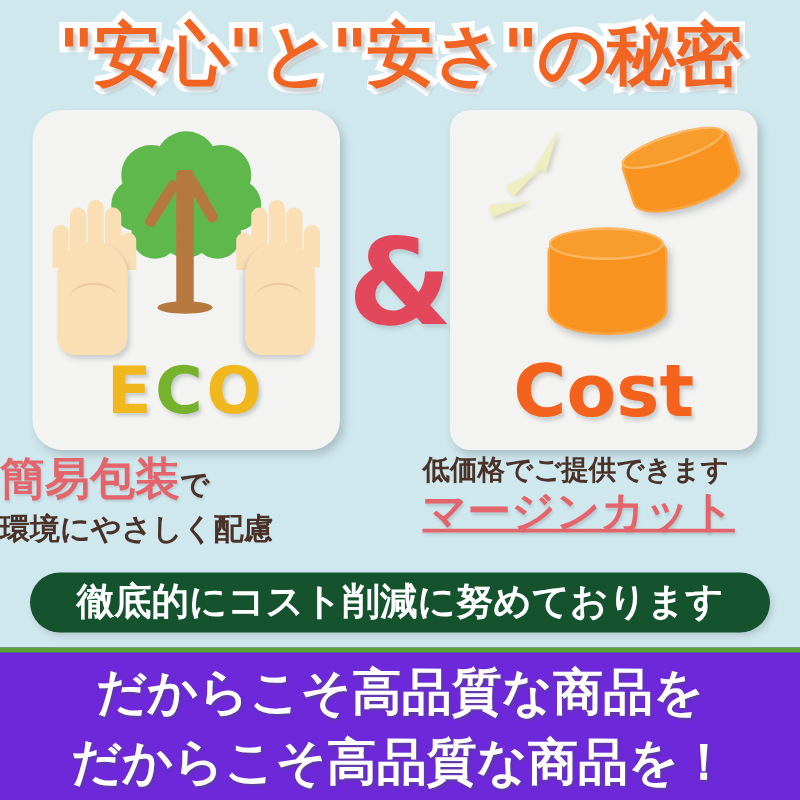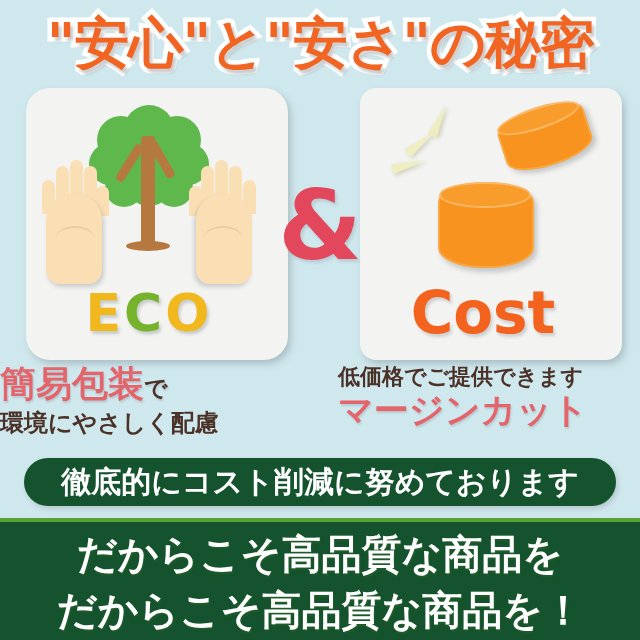--- a/index.html
+++ b/index.html
@@ -46,21 +46,20 @@
 
   
   .card {
     position: absolute;
     top: 88px;
     width: 246px;
     height: 272px;
     background: #f3f3f1;
     border-radius: 24px;
     box-shadow: 3px 4px 7px rgba(120,135,140,0.42);
-    padding-left: 16px;
   }
   #card-eco  { left: 26px; }
   #card-cost { left: 360px; border-radius: 16px; }
 
   
   #eco-art {
     position: absolute;
     left: 0;
     top: 8px;
     width: 246px;
@@ -285,21 +284,21 @@
     color: #4b3228;
   }
   .cap-small {
     font-size: 24px;
     line-height: 30px;
     font-weight: bold;
     color: #4b3228;
     white-space: nowrap;
   }
   #caption-right .cap-small { font-size: 22px; line-height: 26px; }
-  #caption-right .cap-big   { font-size: 35px; line-height: 40px; }
+  #caption-right .cap-big   { font-size: 35px; line-height: 40px; text-decoration: underline; }
 
   
   #orange-bar {
     position: absolute;
     left: 24px;
     top: 458px;
     width: 592px;
     height: 48px;
     background: #14532d;
     border-radius: 24px;
@@ -316,21 +315,21 @@
     white-space: nowrap;
   }
 
   
   #green-footer {
     position: absolute;
     left: 0;
     top: 518px;
     width: 640px;
     height: 122px;
-    background: #14532d;
+    background: #6d28d9;
     border-top: 4px solid #56a235;
     box-sizing: border-box;
   }
   .footer-line {
     display: block;
     text-align: center;
     font-size: 40px;
     line-height: 56px;
     font-weight: bold;
     color: #ffffff;

